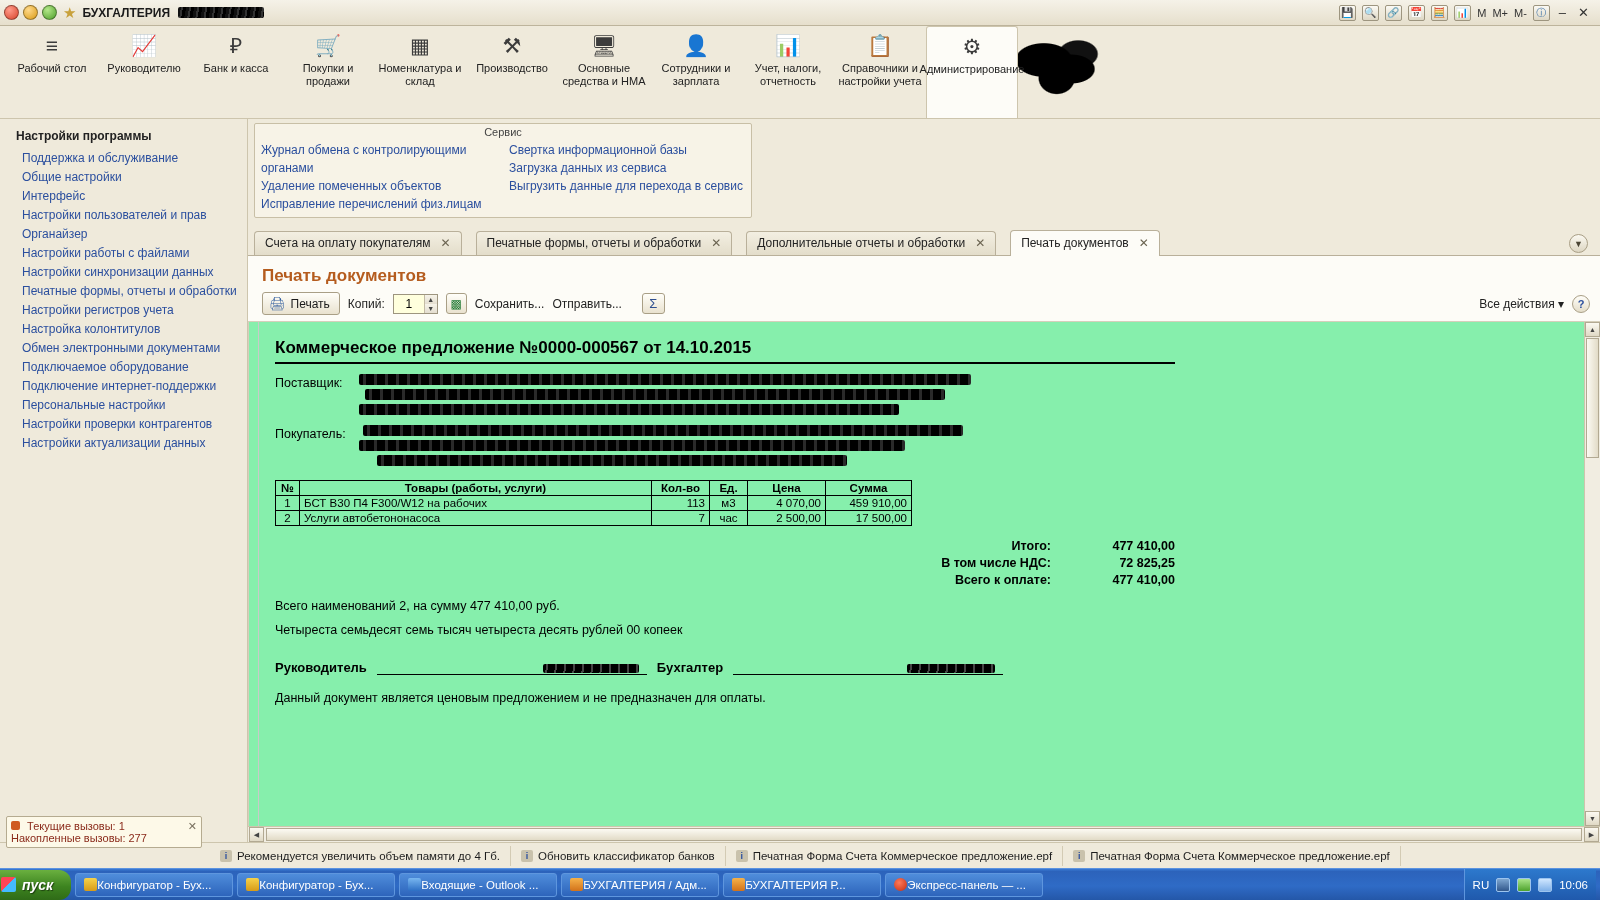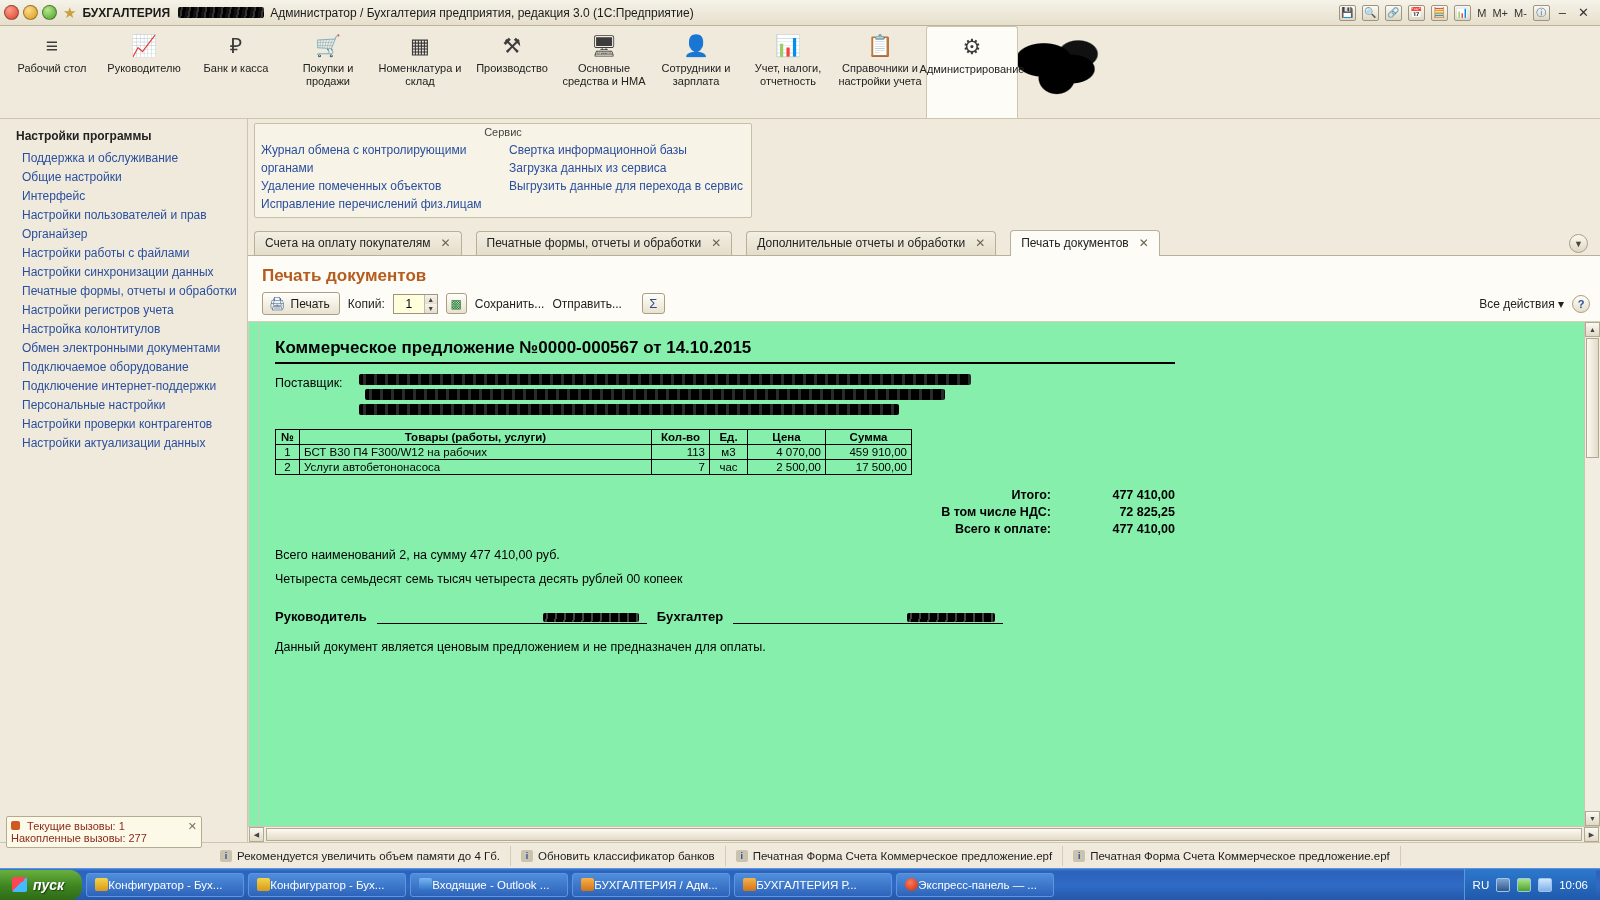--- a/index.html
+++ b/index.html
@@ -296,21 +296,21 @@
 
   
   .taskbar {
     flex: 0 0 32px; height: 32px;
     background: linear-gradient(to bottom, #3a7ad4 0%, #2c63bb 8%, #2f6bc6 55%, #2457a8 100%);
     display: flex; align-items: center; gap: 4px; padding-right: 4px;
     border-top: 1px solid #5b93e0;
   }
   .startbtn {
     height: 30px; display: flex; align-items: center; gap: 6px;
-    padding: 0 18px 0 12px; color: #fff; font-weight: bold; font-size: 14px;
+    padding: 0 18px 0 1px; color: #fff; font-weight: bold; font-size: 14px;
     background: linear-gradient(to bottom, #6ab03f, #3d8420 55%, #2f6b17);
     border-radius: 0 12px 12px 0; font-style: italic;
     text-shadow: 1px 1px 1px rgba(0,0,0,.5);
   }
   .start-flag {
     width: 15px; height: 15px;
     background:
       linear-gradient(to bottom right, #f45 50%, #4bf 50%);
     border-radius: 2px;
   }
@@ -347,21 +347,20 @@
 
   <div class="titlebar">
     <div class="winbtns">
       <div class="wb close"></div>
       <div class="wb min"></div>
       <div class="wb max"></div>
     </div>
     <div class="star">★</div>
     <span class="title-app">БУХГАЛТЕРИЯ</span>
     <span class="title-redacted"></span>
-    <span class="title-rest">Администратор / Бухгалтерия предприятия, редакция 3.0  (1С:Предприятие)</span>
     <div class="titlebar-right">
       <span class="ticon">💾</span>
       <span class="ticon">🔍</span>
       <span class="ticon">🔗</span>
       <span class="ticon">📅</span>
       <span class="ticon">🧮</span>
       <span class="ticon">📊</span>
       <span class="tlabel">M</span>
       <span class="tlabel">M+</span>
       <span class="tlabel">M-</span>
@@ -516,20 +515,28 @@
 
             <div class="party">
               <div class="lbl">Поставщик:</div>
               <div class="redact-block">
                 <div class="redact-line w1"></div>
                 <div class="redact-line w2"></div>
                 <div class="redact-line w3"></div>
               </div>
             </div>
 
+            <div class="party">
+              <div class="lbl">Покупатель:</div>
+              <div class="redact-block">
+                <div class="redact-line w4"></div>
+                <div class="redact-line w6"></div>
+                <div class="redact-line w5"></div>
+              </div>
+            </div>
 
             <table class="goods">
               <thead>
                 <tr>
                   <th style="width:24px">№</th>
                   <th style="width:352px">Товары (работы, услуги)</th>
                   <th style="width:58px">Кол-во</th>
                   <th style="width:38px">Ед.</th>
                   <th style="width:78px">Цена</th>
                   <th style="width:86px">Сумма</th>

